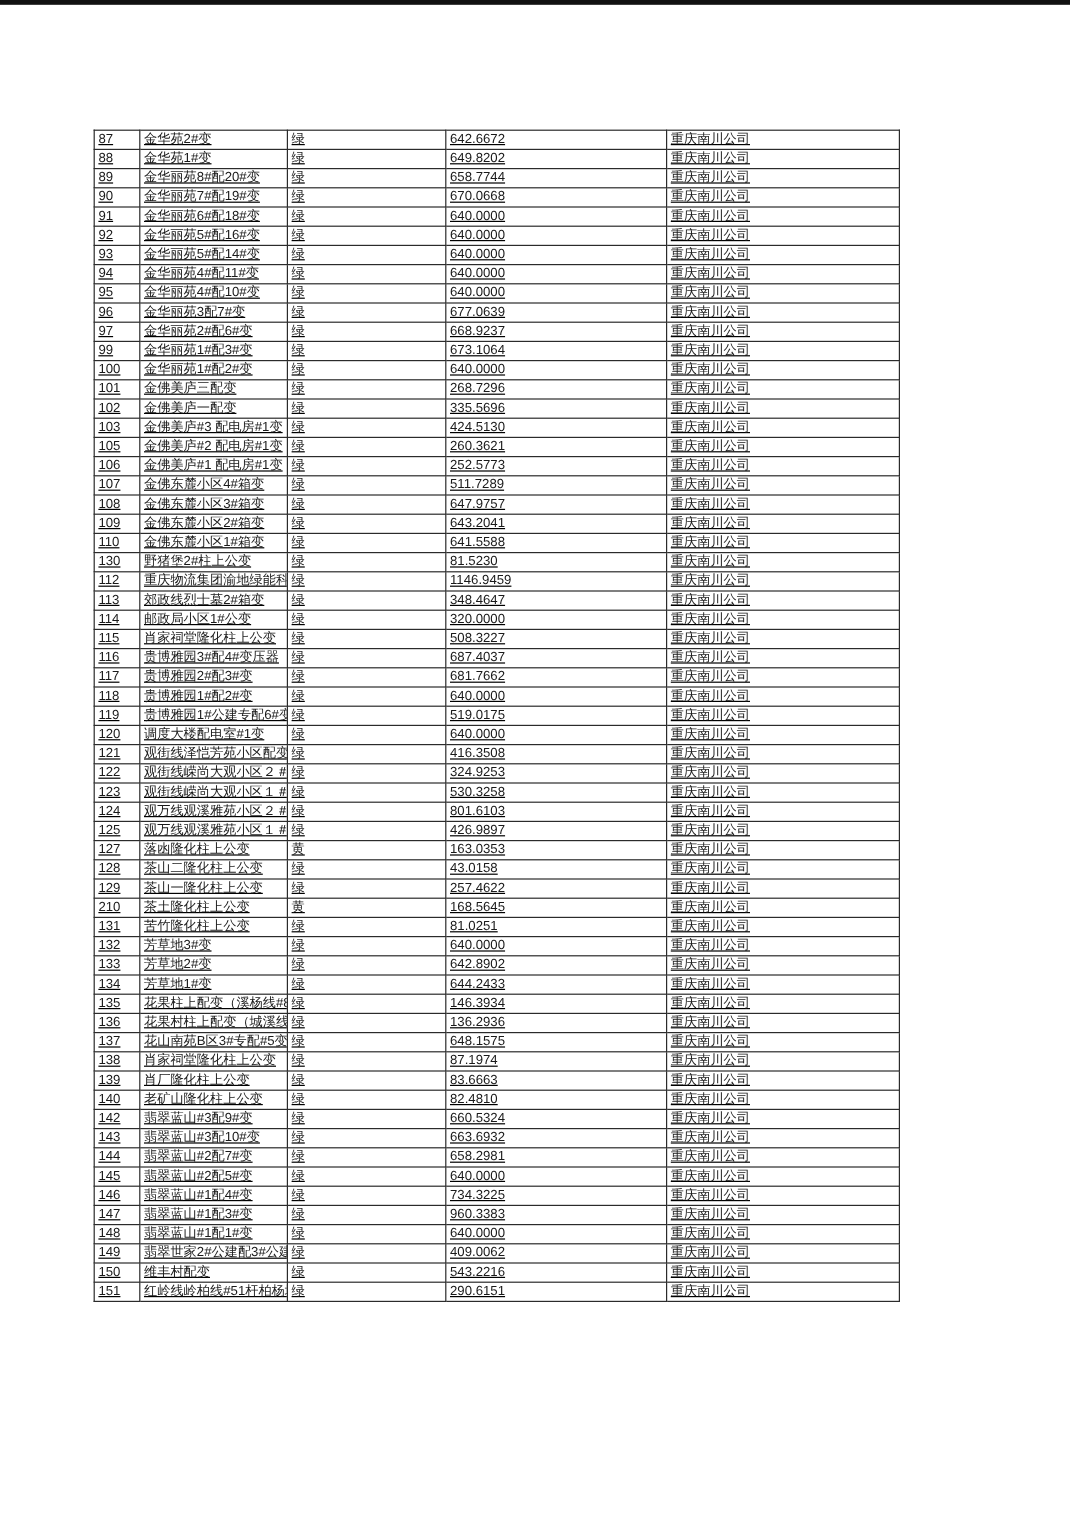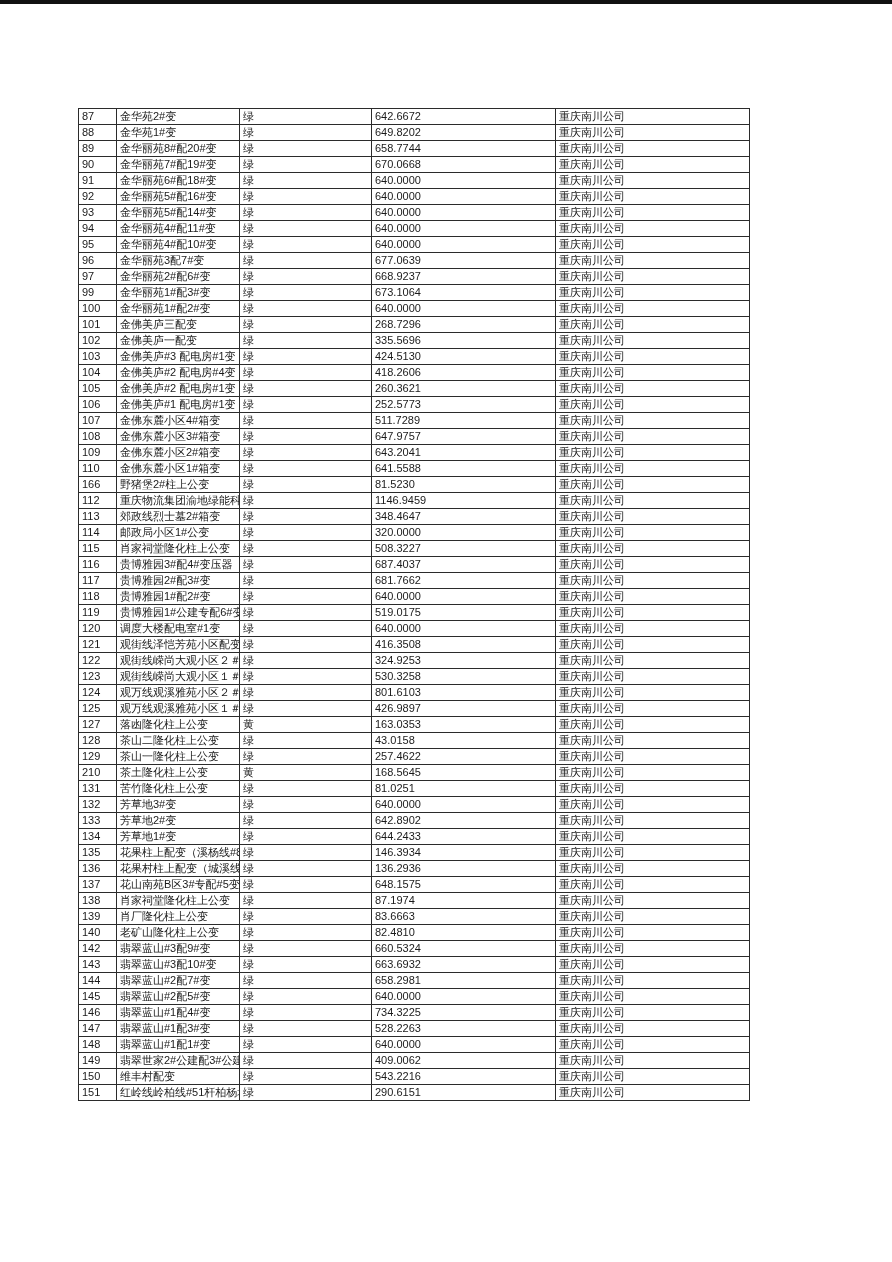--- a/index.html
+++ b/index.html
@@ -22,20 +22,21 @@
     height: 4px;
     background: #111111;
   }
   table.sheet {
     position: absolute;
     left: 78px;
     top: 108px;
     border-collapse: collapse;
     table-layout: fixed;
     width: 650px;
+    text-decoration: underline;
   }
   table.sheet td {
     border: 1px solid #2b2b2b;
     height: 15px;
     padding: 0 1px 0 3px;
     font-size: 11px;
     line-height: 15px;
     white-space: nowrap;
     overflow: hidden;
     color: #1a1a1a;
@@ -160,27 +161,20 @@
     <td class="c-company">重庆南川公司</td>
   </tr>
       <tr>
     <td class="c-num">103</td>
     <td class="c-name">金佛美庐#3 配电房#1变</td>
     <td class="c-status">绿</td>
     <td class="c-value">424.5130</td>
     <td class="c-company">重庆南川公司</td>
   </tr>
       <tr>
-    <td class="c-num">104</td>
-    <td class="c-name">金佛美庐#2 配电房#4变</td>
-    <td class="c-status">绿</td>
-    <td class="c-value">418.2606</td>
-    <td class="c-company">重庆南川公司</td>
-  </tr>
-      <tr>
     <td class="c-num">105</td>
     <td class="c-name">金佛美庐#2 配电房#1变</td>
     <td class="c-status">绿</td>
     <td class="c-value">260.3621</td>
     <td class="c-company">重庆南川公司</td>
   </tr>
       <tr>
     <td class="c-num">106</td>
     <td class="c-name">金佛美庐#1 配电房#1变</td>
     <td class="c-status">绿</td>
@@ -209,21 +203,21 @@
     <td class="c-company">重庆南川公司</td>
   </tr>
       <tr>
     <td class="c-num">110</td>
     <td class="c-name">金佛东麓小区1#箱变</td>
     <td class="c-status">绿</td>
     <td class="c-value">641.5588</td>
     <td class="c-company">重庆南川公司</td>
   </tr>
       <tr>
-    <td class="c-num">166</td>
+    <td class="c-num">130</td>
     <td class="c-name">野猪堡2#柱上公变</td>
     <td class="c-status">绿</td>
     <td class="c-value">81.5230</td>
     <td class="c-company">重庆南川公司</td>
   </tr>
       <tr>
     <td class="c-num">112</td>
     <td class="c-name">重庆物流集团渝地绿能科技</td>
     <td class="c-status">绿</td>
     <td class="c-value">1146.9459</td>
@@ -450,21 +444,21 @@
     <td class="c-num">146</td>
     <td class="c-name">翡翠蓝山#1配4#变</td>
     <td class="c-status">绿</td>
     <td class="c-value">734.3225</td>
     <td class="c-company">重庆南川公司</td>
   </tr>
       <tr>
     <td class="c-num">147</td>
     <td class="c-name">翡翠蓝山#1配3#变</td>
     <td class="c-status">绿</td>
-    <td class="c-value">528.2263</td>
+    <td class="c-value">960.3383</td>
     <td class="c-company">重庆南川公司</td>
   </tr>
       <tr>
     <td class="c-num">148</td>
     <td class="c-name">翡翠蓝山#1配1#变</td>
     <td class="c-status">绿</td>
     <td class="c-value">640.0000</td>
     <td class="c-company">重庆南川公司</td>
   </tr>
       <tr>

